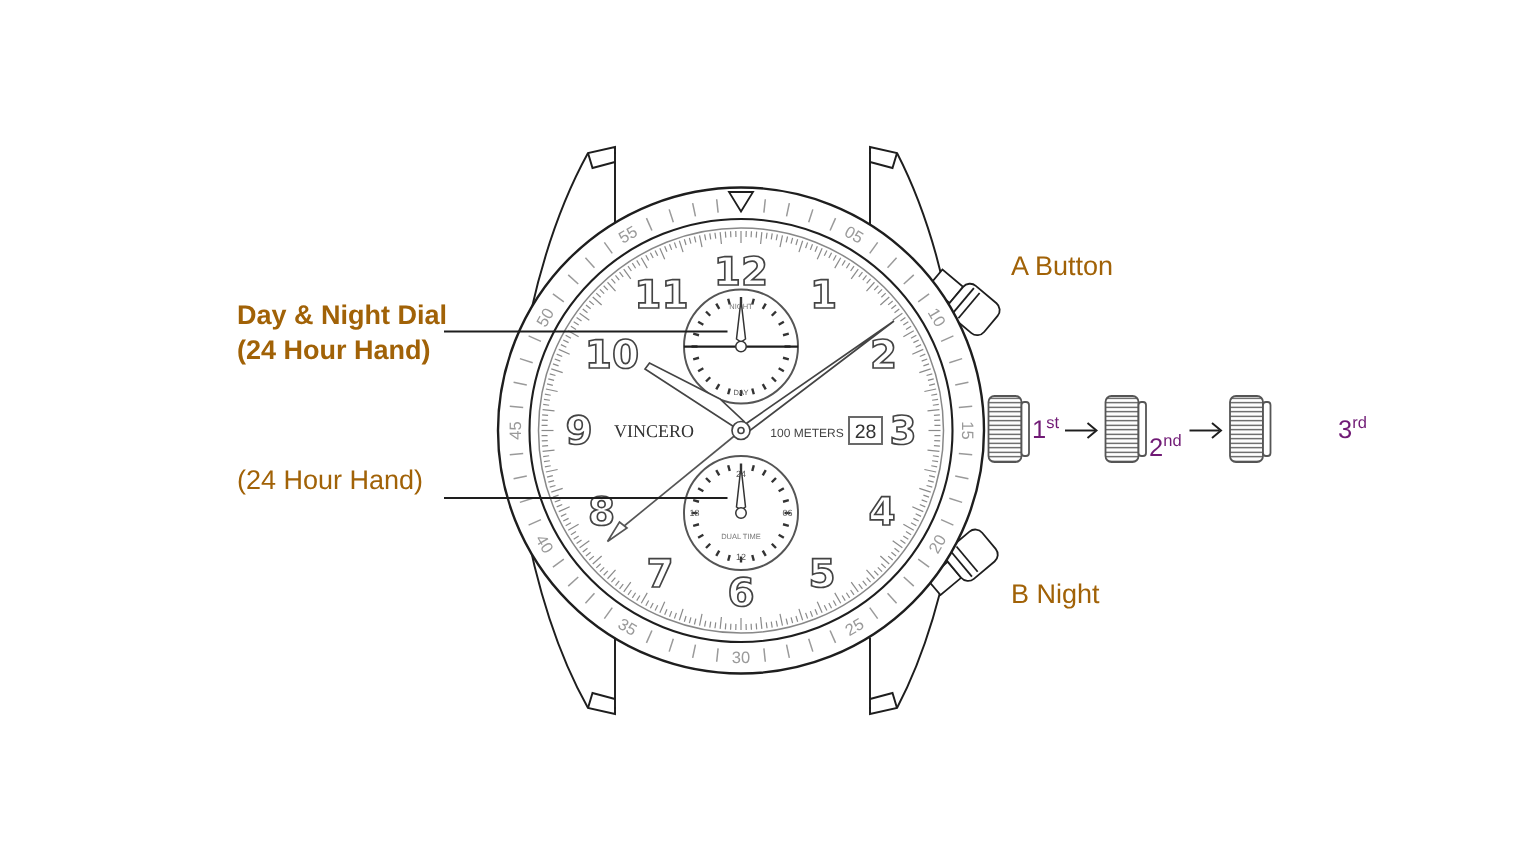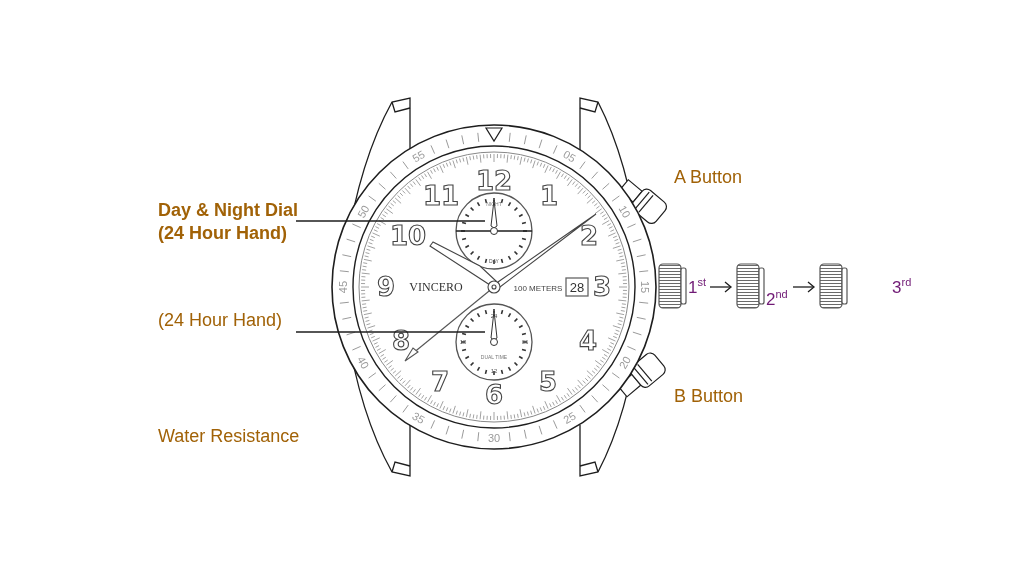--- a/index.html
+++ b/index.html
@@ -488,20 +488,19 @@
 </svg>
 
 <div class="label" style="left:158px;top:199px;font-weight:bold;">
   <span>Day &amp; Night Dial</span>
   <span>(24 Hour Hand)</span>
 </div>
 <div class="label" style="left:158px;top:309px;">
   <span>(24 Hour Hand)</span>
 </div>
 <div class="label" style="left:158px;top:425px;">
-  <span>Water Resistance</span>
 </div>
 <div class="label" style="left:674px;top:166px;">A Button</div>
-<div class="label" style="left:674px;top:385px;">B Button</div>
+<div class="label" style="left:674px;top:385px;">B Night</div>
 
 <div class="sup" style="left:688px;top:276px;"><span>1</span><sup>st</sup></div>
 <div class="sup" style="left:766px;top:276px;margin-top:12px;"><span>2</span><sup>nd</sup></div>
 <div class="sup" style="left:892px;top:276px;"><span>3</span><sup>rd</sup></div>
 
 </body></html>

